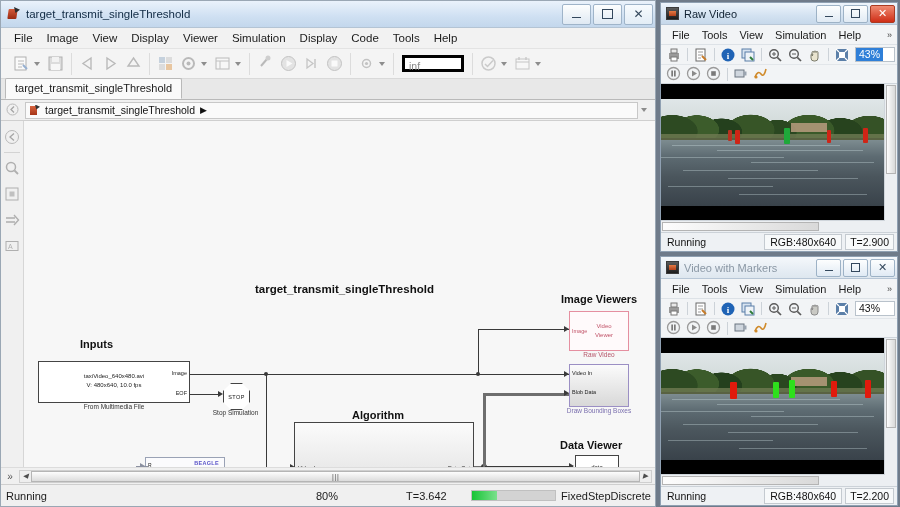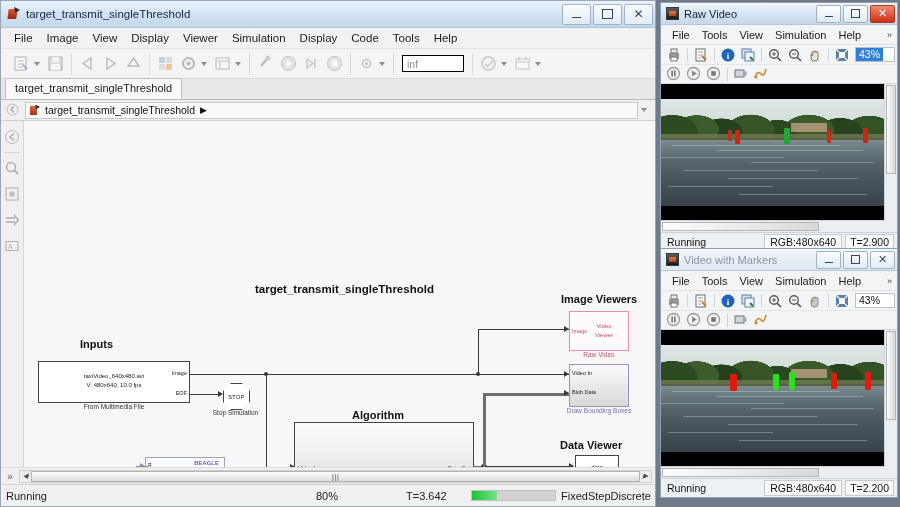--- a/index.html
+++ b/index.html
@@ -36,21 +36,21 @@
            padding-left:6px;border-bottom:1px solid #e3e3e3;}
   .sl-menu span{padding:0 7px;font-size:11.5px;color:#1b1b1b;}
 
   .sl-tools{height:29px;flex:0 0 29px;background:#f4f4f4;display:flex;align-items:center;
             padding-left:5px;border-bottom:1px solid #d9d9d9;}
   .tgrp{display:flex;align-items:center;padding:0 4px;border-right:1px solid #dcdcdc;height:22px;}
   .tgrp:last-child{border-right:none;}
   .tico{width:19px;height:19px;margin:0 2px;position:relative;opacity:.55;}
   .caret{width:0;height:0;border-left:3.5px solid transparent;border-right:3.5px solid transparent;
          border-top:4px solid #6b6b6b;margin:0 4px 0 1px;opacity:.75;}
-  .tfield{width:62px;height:17px;border:1px solid #000000;background:#fff;margin:0 4px;
+  .tfield{width:62px;height:17px;border:3px solid #000000;background:#fff;margin:0 4px;
           font-size:10.5px;color:#8a8a8a;padding:0 4px;line-height:17px;box-sizing:border-box;}
   .tsel{width:168px;height:18px;border:1px solid #bdbdbd;background:#fff;margin:0 4px;
         font-size:10.5px;color:#2b2b2b;padding:0 4px;line-height:18px;box-sizing:border-box;
         display:flex;align-items:center;justify-content:space-between;}
 
   .sl-tabbar{height:20px;flex:0 0 20px;background:#e8e8e8;display:flex;align-items:flex-end;
              border-bottom:1px solid #b9b9b9;}
   .sl-tab{height:19px;line-height:19px;padding:0 9px;font-size:11px;background:#fafafa;
           border:1px solid #b9b9b9;border-bottom:1px solid #fafafa;margin-left:4px;
           border-radius:2px 2px 0 0;color:#1a1a1a;}
@@ -689,21 +689,21 @@
       </div>
     </div>
 
     <div class="vstatus">
       <span class="vs-run">Running</span>
       <span class="vs-box">RGB:480x640</span>
       <span class="vs-box2">T=2.900</span>
     </div>
   </div>
 
-  <div class="vwin inactive" style="left:660px;top:248px;width:238px;height:250px">
+  <div class="vwin inactive" style="left:660px;top:256px;width:238px;height:250px">
     <div class="vwin-title">
       <span class="vic"></span>
       <span class="vwin-tt">Video with Markers</span>
       <span class="vbtns">
         <span class="vbtn">
             <i class="mn"></i>
           </span>
         <span class="vbtn">
             <i class="mx"></i>
           </span>

